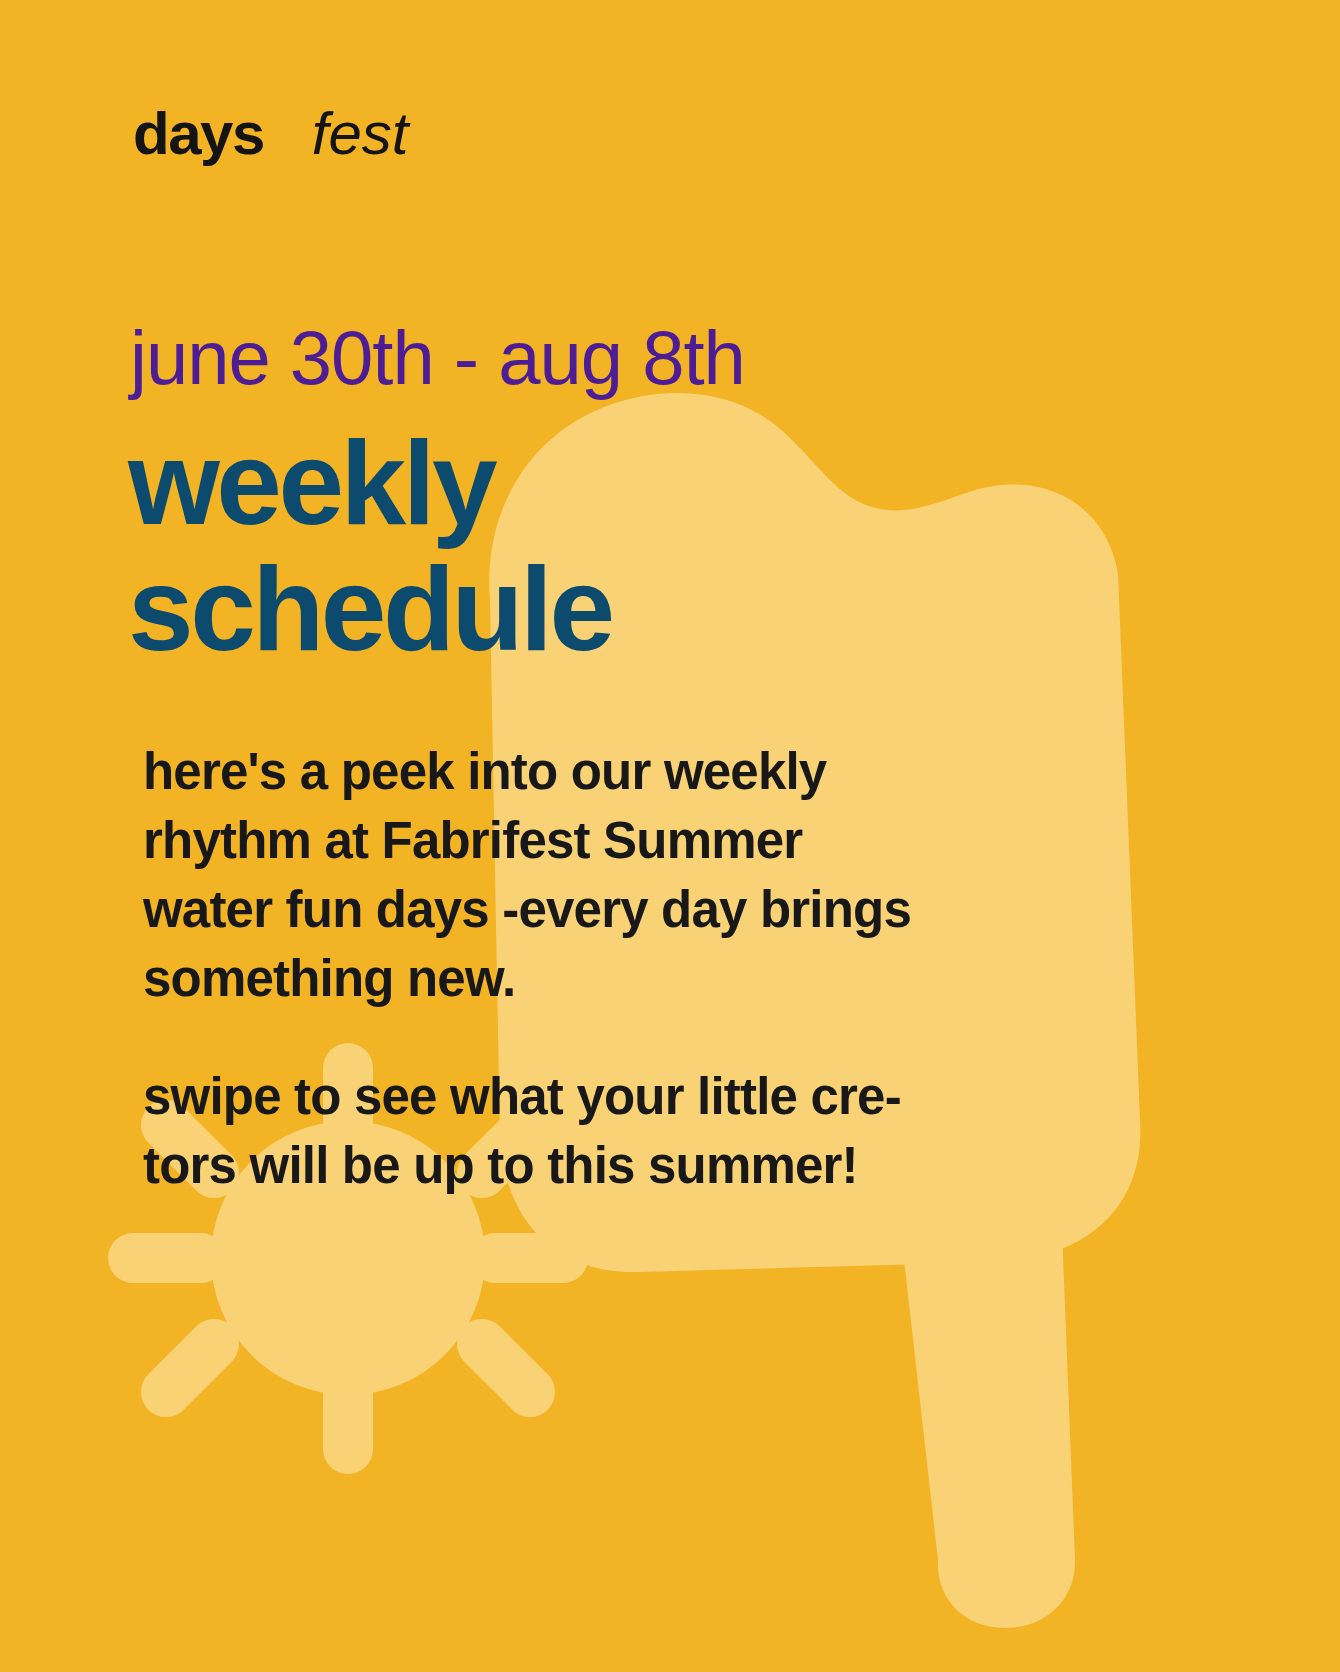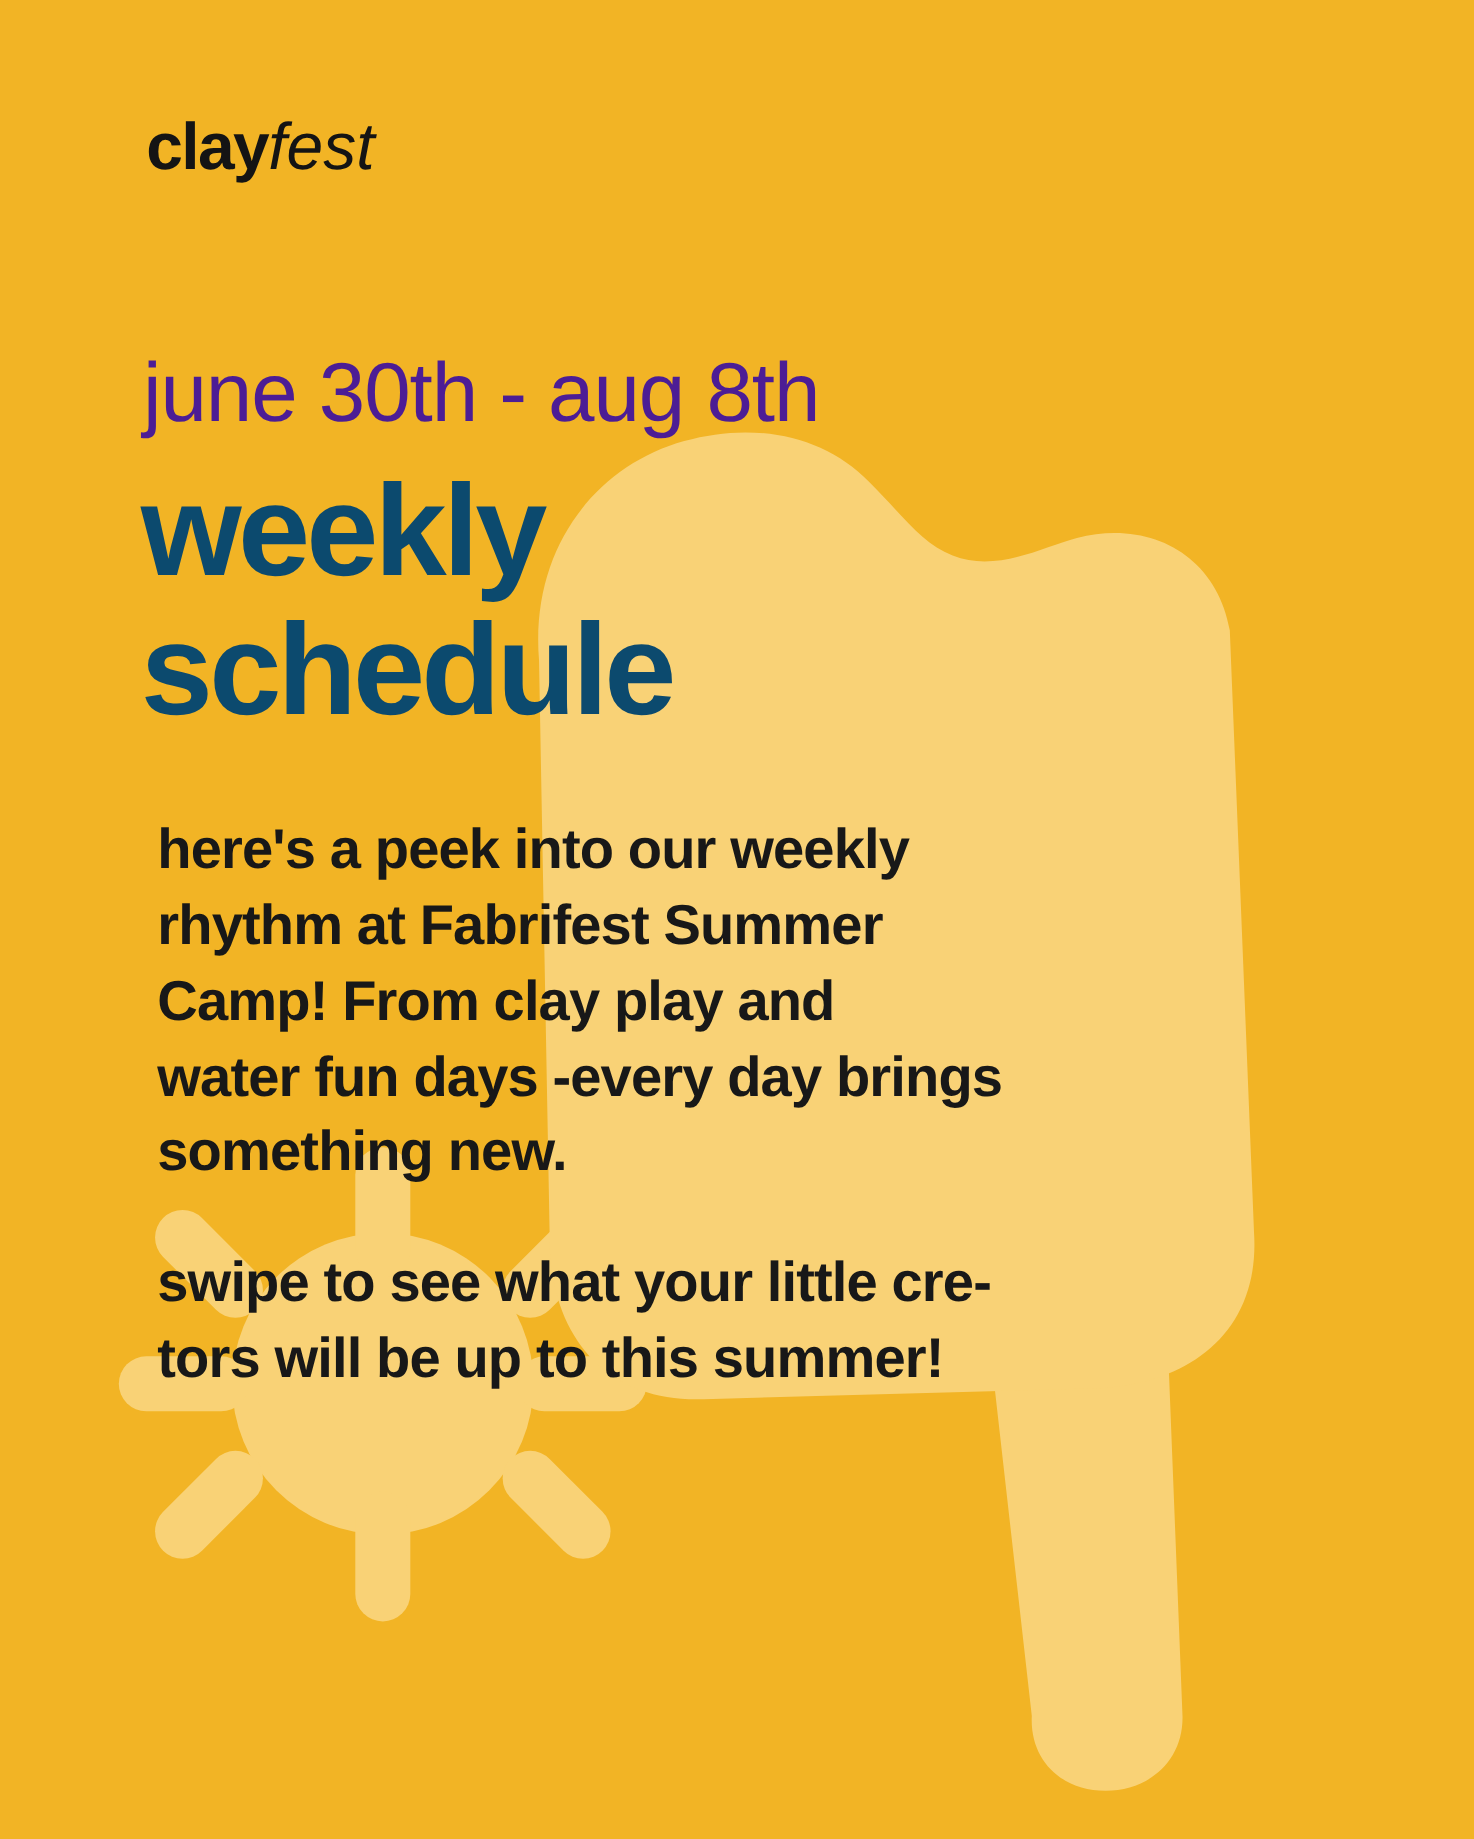--- a/index.html
+++ b/index.html
@@ -39,20 +39,21 @@
     white-space: nowrap;
     letter-spacing: -1.5px;
   }
   .logo .lg-bold {
     font-weight: 700;
   }
   .logo .lg-italic {
     font-weight: 400;
     font-style: italic;
     letter-spacing: 0px;
+    margin-left: 48px;
   }
   .eyebrow {
     position: absolute;
     left: 130px;
     top: 320px;
     font-size: 76px;
     line-height: 1;
     font-weight: 300;
     color: #4c1d95;
     letter-spacing: -1px;
@@ -131,35 +132,34 @@
                L640 1272
                C556 1275 506 1222 500 1140
                L490 600
                C482 500 540 424 622 401 Z"></path>
     </g>
   </svg>
 
   <div id="content">
 
     <div class="logo">
-      <span class="lg-bold">clay</span><span class="lg-italic">fest</span>
+      <span class="lg-bold">days</span><span class="lg-italic">fest</span>
     </div>
 
     <div class="eyebrow">june 30th - aug 8th</div>
 
     <div class="headline">
       <span class="hl-line">weekly</span>
       <span class="hl-line">schedule</span>
     </div>
 
     <div class="body-copy">
       <p>
         <span class="ln">here's a peek into our weekly</span>
         <span class="ln">rhythm at Fabrifest Summer</span>
-        <span class="ln">Camp! From clay play and</span>
         <span class="ln">water fun days -every day brings</span>
         <span class="ln">something new.</span>
       </p>
       <div class="para-gap"></div>
       <p>
         <span class="ln">swipe to see what your little cre-</span>
         <span class="ln">tors will be up to this summer!</span>
       </p>
     </div>
 

